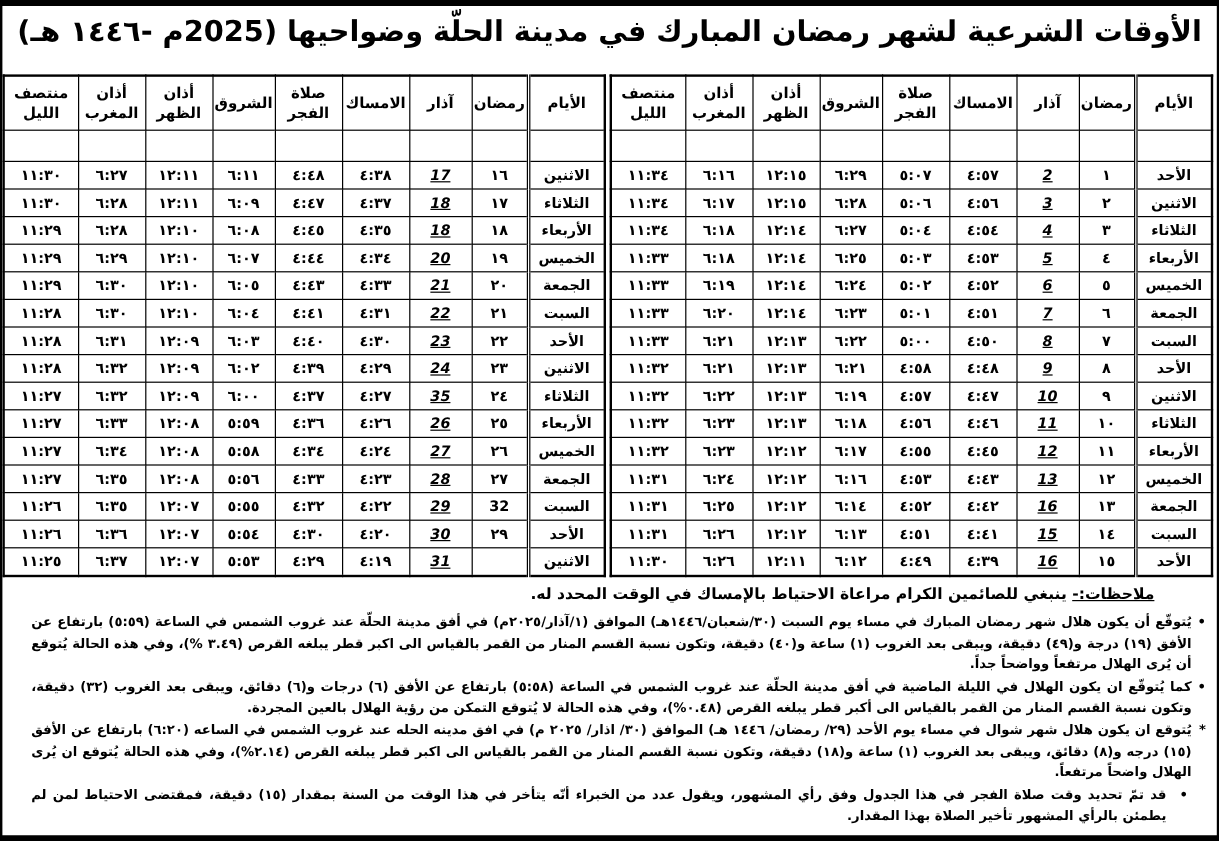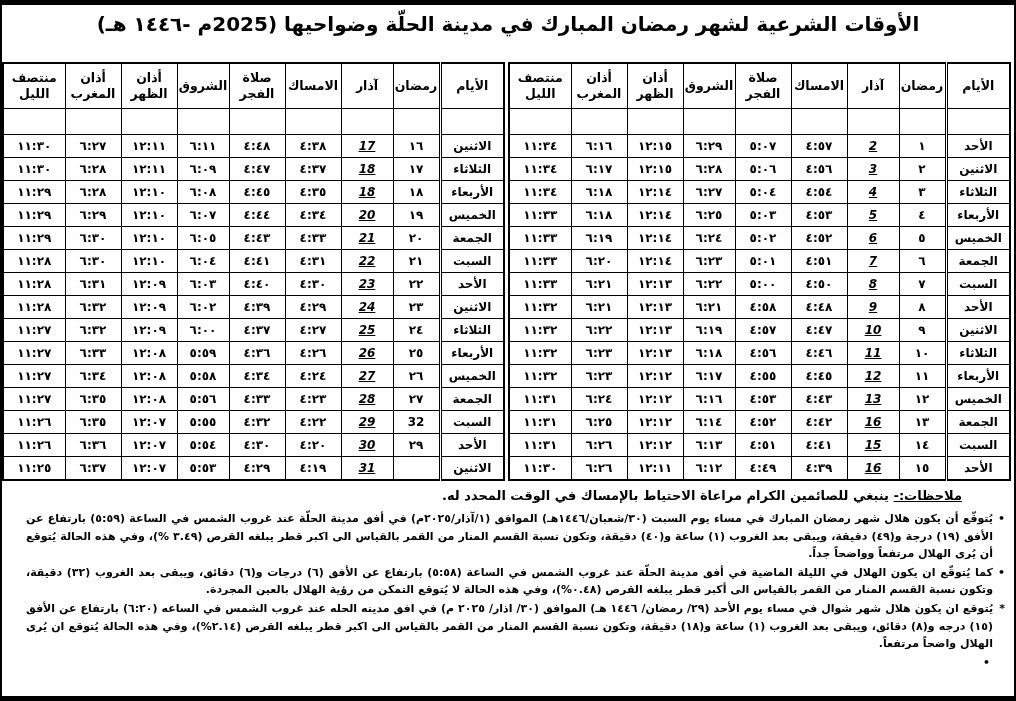--- a/index.html
+++ b/index.html
@@ -3,21 +3,21 @@
 <meta charset="utf-8">
 <style>
   html,body{margin:0;padding:0;background:#e8e8e8;}
   body{font-family:"DejaVu Sans","Liberation Sans",sans-serif;color:#000;}
   .page{
     box-sizing:border-box;width:1016px;height:701px;background:#fff;position:relative;
     border-left:2px solid #000;border-right:2px solid #000;
     border-top:5px solid #000;border-bottom:5px solid #000;overflow:hidden;
   }
   .title{
-    direction:rtl;text-align:center;font-weight:bold;font-size:20px;
+    direction:rtl;text-align:center;font-weight:bold;font-size:24px;
     padding-top:7px;height:50px;letter-spacing:0;
   }
   .tables{direction:rtl;display:flex;gap:3px;padding:0 3px;align-items:flex-start;}
   table.ptable{border-collapse:collapse;table-layout:fixed;border:2px solid #000;width:501px;}
   .ptable th,.ptable td{border:1px solid #000;text-align:center;font-weight:bold;padding:0;overflow:hidden;}
   .ptable th{font-size:12.5px;height:44px;line-height:1.25;}
   .ptable tr.spacer td{height:25px;}
   .ptable tbody.rows td{height:22px;font-size:12px;}
   .ptable .c-day{border-left:3px double #000;}
   .ptable td.c-march{font-style:italic;font-size:15px;direction:ltr;text-decoration:underline;}
@@ -368,21 +368,21 @@
             <td class="c-time">٤:٢٩</td>
             <td class="c-time">٤:٣٩</td>
             <td class="c-time">٦:٠٢</td>
             <td class="c-time">١٢:٠٩</td>
             <td class="c-time">٦:٣٢</td>
             <td class="c-time">١١:٢٨</td>
           </tr>
           <tr>
             <td class="c-day">الثلاثاء</td>
             <td class="c-num">٢٤</td>
-            <td class="c-march">25</td>
+            <td class="c-march">35</td>
             <td class="c-time">٤:٢٧</td>
             <td class="c-time">٤:٣٧</td>
             <td class="c-time">٦:٠٠</td>
             <td class="c-time">١٢:٠٩</td>
             <td class="c-time">٦:٣٢</td>
             <td class="c-time">١١:٢٧</td>
           </tr>
           <tr>
             <td class="c-day">الأربعاء</td>
             <td class="c-num">٢٥</td>
@@ -455,17 +455,17 @@
   </div>
 
   <div class="notes">
     <div class="notes-heading">
       <span class="hd">ملاحظات:-</span><span> ينبغي للصائمين الكرام مراعاة الاحتياط بالإمساك في الوقت المحدد له.</span>
     </div>
     <div>
         <div class="note"><span class="marker">•</span><span>يُتوقّع أن يكون هلال شهر رمضان المبارك في مساء يوم السبت (٣٠/شعبان/١٤٤٦هـ) الموافق (١/آذار/٢٠٢٥م) في أفق مدينة الحلّة عند غروب الشمس في الساعة (٥:٥٩) بارتفاع عن الأفق (١٩) درجة و(٤٩) دقيقة، ويبقى بعد الغروب (١) ساعة و(٤٠) دقيقة، وتكون نسبة القسم المنار من القمر بالقياس الى اكبر قطر يبلغه القرص (٣.٤٩ %)، وفي هذه الحالة يُتوقع أن يُرى الهلال مرتفعاً وواضحاً جداً.</span></div>
         <div class="note"><span class="marker">•</span><span>كما يُتوقّع ان يكون الهلال في الليلة الماضية في أفق مدينة الحلّة عند غروب الشمس في الساعة (٥:٥٨) بارتفاع عن الأفق (٦) درجات و(٦) دقائق، ويبقى بعد الغروب (٣٢) دقيقة، وتكون نسبة القسم المنار من القمر بالقياس الى أكبر قطر يبلغه القرص (٠.٤٨%)، وفي هذه الحالة لا يُتوقع التمكن من رؤية الهلال بالعين المجردة.</span></div>
         <div class="note"><span class="marker">*</span><span>يُتوقع ان يكون هلال شهر شوال في مساء يوم الأحد (٢٩/ رمضان/ ١٤٤٦ هـ) الموافق (٣٠/ اذار/ ٢٠٢٥ م) في افق مدينه الحله عند غروب الشمس في الساعه (٦:٢٠) بارتفاع عن الأفق (١٥) درجه و(٨) دقائق، ويبقى بعد الغروب (١) ساعة و(١٨) دقيقة، وتكون نسبة القسم المنار من القمر بالقياس الى اكبر قطر يبلغه القرص (٢.١٤%)، وفي هذه الحالة يُتوقع ان يُرى الهلال واضحاً مرتفعاً.</span></div>
-        <div class="note indent"><span class="marker">•</span></div>
+        <div class="note indent"><span class="marker">•</span><span>قد تمّ تحديد وقت صلاة الفجر في هذا الجدول وفق رأي المشهور، ويقول عدد من الخبراء أنّه يتأخر في هذا الوقت من السنة بمقدار (١٥) دقيقة، فمقتضى الاحتياط لمن لم يطمئن بالرأي المشهور تأخير الصلاة بهذا المقدار.</span></div>
       </div>
   </div>
 
 </div>
 
 </body></html>

